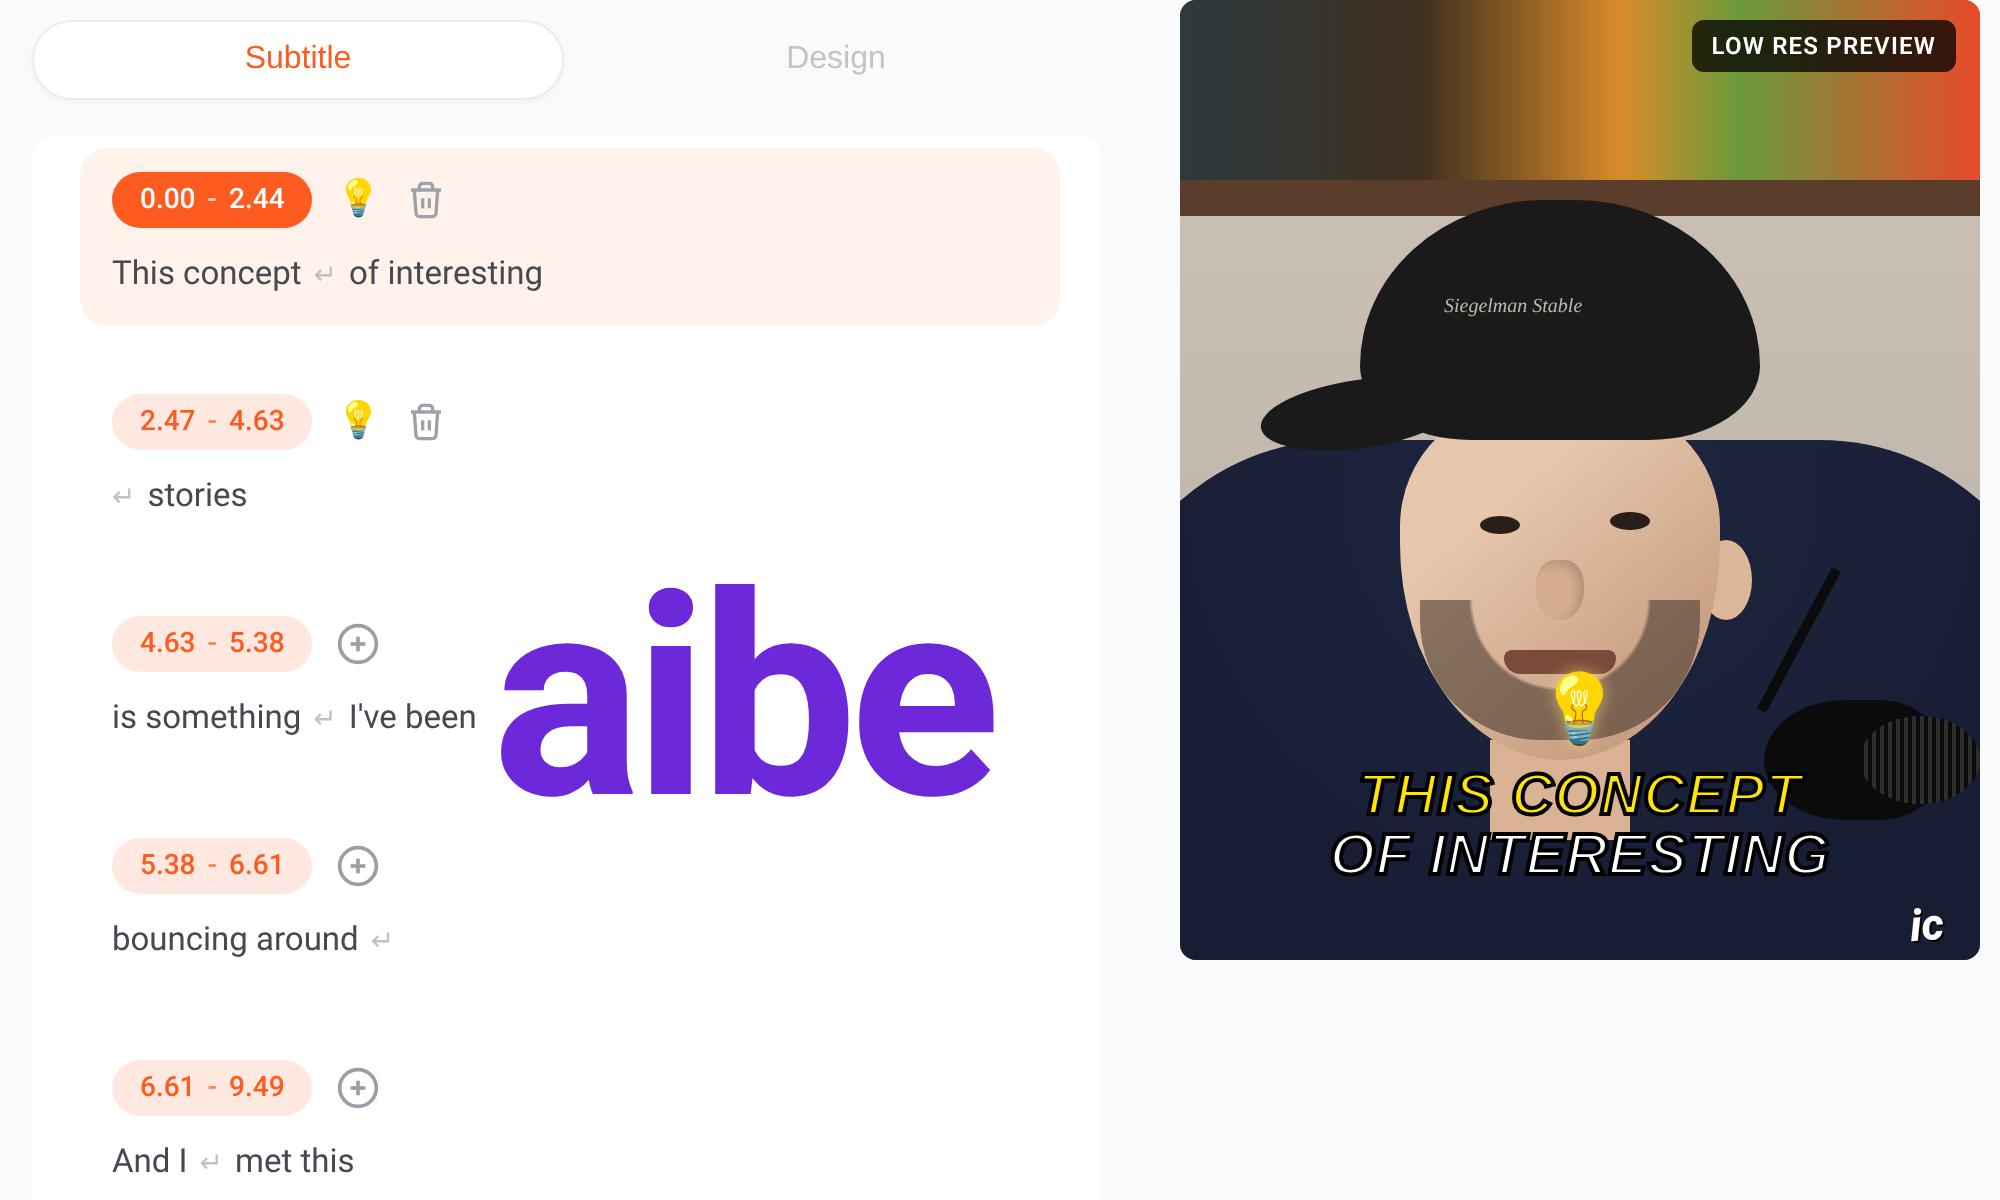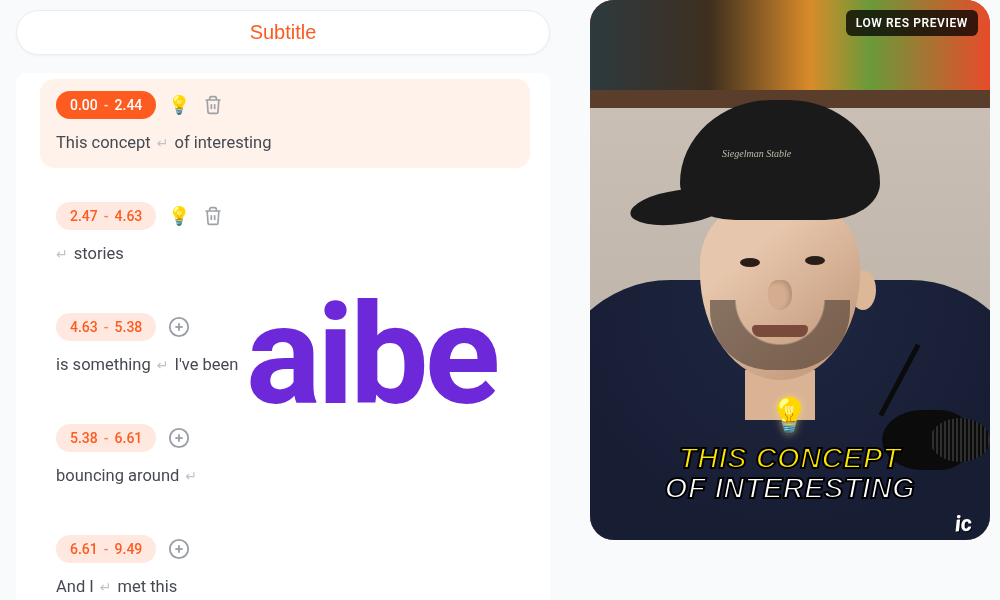--- a/index.html
+++ b/index.html
@@ -21,21 +21,21 @@
     }
     .tab-bar {
       display: flex;
       align-items: center;
       padding: 10px 0 18px;
       gap: 4px;
     }
     .tab {
       flex: 1;
       text-align: center;
-      font-size: 20px;
+      font-size: 16px;
       font-weight: 500;
       color: #c4c4c4;
       padding: 10px 24px;
       border-radius: 999px;
       cursor: pointer;
       background: transparent;
       border: none;
     }
     .tab.active {
       color: #fd5b1f;
@@ -123,23 +123,23 @@
       gap: 6px;
     }
     .subtitle-text .ret {
       display: inline-flex;
       color: #bfc3c9;
       font-size: 14px;
     }
 
     .preview {
       width: 400px;
-      height: 540px;
+      height: 480px;
       position: relative;
-      border-radius: 24px;
+      border-radius: 8px;
       overflow: hidden;
       background: #b91c1c;
     }
     .preview-badge {
       position: absolute;
       top: 10px; right: 12px;
       background: rgba(0,0,0,0.75);
       color: #ffffff;
       font-size: 12px;
       font-weight: 600;
@@ -256,20 +256,21 @@
       transform: rotate(-4deg);
       text-shadow: 1px 1px 0 #000;
     }
   </style>
 </head>
 <body>
 
 <div class="left-panel">
   <div class="tab-bar">
     <button class="tab active">Subtitle</button>
+    <button class="tab">Design</button>
   </div>
 
   <div class="cards-wrap">
     <div class="watermark">aibe</div>
 
     <div class="card sel">
       <div class="card-head">
         <span class="time-pill">
           <span>0.00</span>
           <span class="time-sep">-</span>

